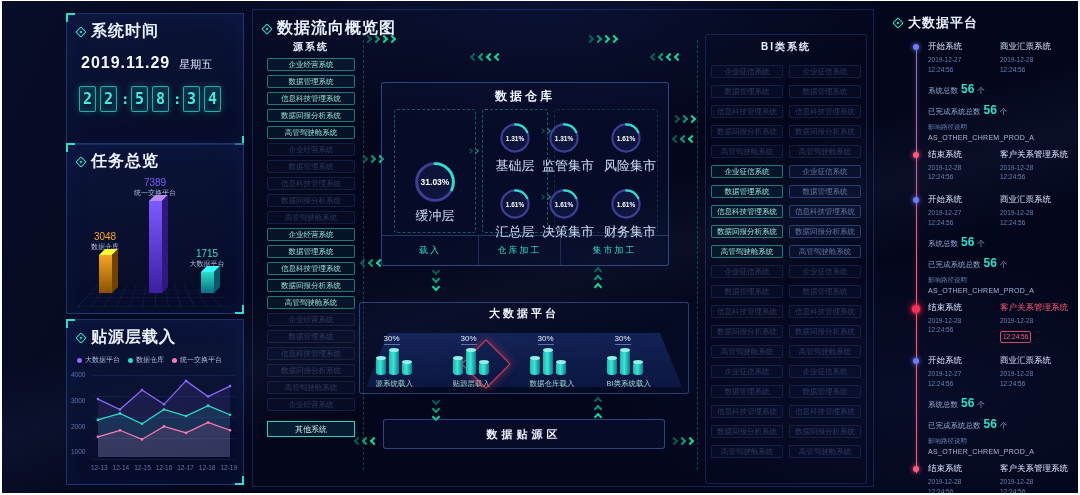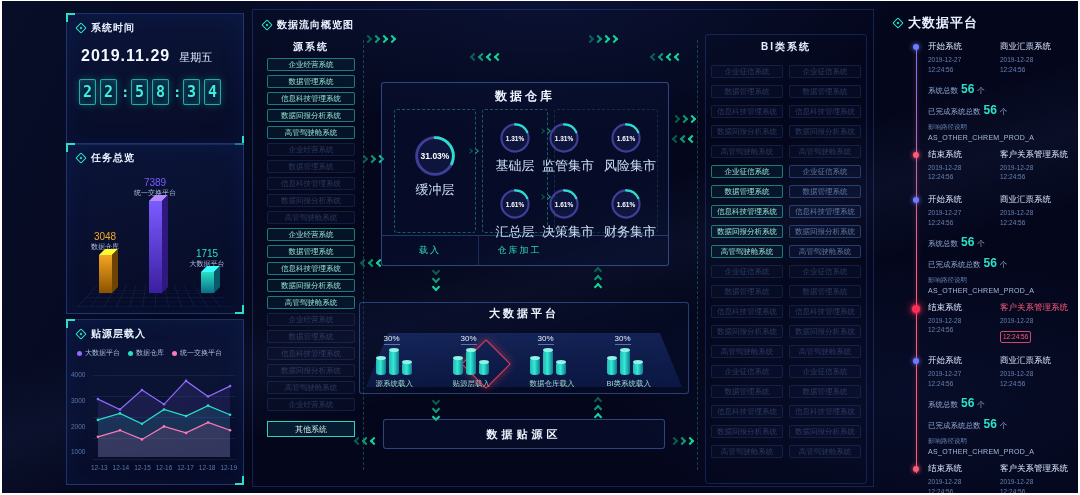--- a/index.html
+++ b/index.html
@@ -12,21 +12,21 @@
  background:linear-gradient(180deg,transparent,rgba(120,160,255,.05),transparent)}
 
 .panel{position:absolute;left:64px;width:178px;border:1px solid rgba(70,120,230,.35);
  background:linear-gradient(180deg,rgba(16,30,76,.5),rgba(8,14,44,.55));box-shadow:inset 0 0 24px rgba(30,80,220,.10)}
 .panel::before,.panel::after{content:"";position:absolute;width:7px;height:7px}
 .panel::before{top:-1px;left:-1px;border-top:2px solid #2be0c8;border-left:2px solid #2be0c8}
 .panel::after{bottom:-1px;right:-1px;border-bottom:2px solid #2be0c8;border-right:2px solid #2be0c8}
 .hd{display:flex;align-items:center;gap:6px;padding:7px 10px 0}
 .hd-ic{width:8px;height:8px;border:1px solid #2be0c8;position:relative;flex:0 0 auto;transform:rotate(45deg);border-radius:1px}
 .hd-ic::after{content:"";position:absolute;inset:2px;background:#2be0c8}
-.hd-t{font-size:10px;font-weight:bold;color:#eaf2ff;letter-spacing:1px;white-space:nowrap}
+.hd-t{font-size:16px;font-weight:bold;color:#eaf2ff;letter-spacing:1px;white-space:nowrap}
 .date-row{display:flex;align-items:baseline;gap:9px;padding:12px 14px 0}
 .date{font-size:16px;font-weight:bold;color:#f4f8ff;letter-spacing:1px}
 .week{font-size:11px;color:#dfe9ff}
 .clock{display:flex;gap:4px;padding:14px 12px 0;align-items:center}
 .digit{width:17px;height:26px;border:1px solid rgba(45,220,200,.75);border-radius:2px;color:#3df0dc;
  background:linear-gradient(180deg,rgba(10,90,110,.35),rgba(5,40,70,.55));
  font-family:"DejaVu Sans Mono",monospace;font-weight:bold;font-size:15px;display:flex;align-items:center;justify-content:center;
  box-shadow:0 0 8px rgba(45,224,200,.25),inset 0 0 6px rgba(45,224,200,.2)}
 .sep{color:#3df0dc;font-family:"DejaVu Sans Mono",monospace;font-weight:bold;font-size:14px;width:6px;text-align:center}
 
@@ -387,21 +387,21 @@
         </span>
       <span class="arr r sm" style="left:158px;top:46px">
           <i></i>
           <i></i>
         </span>
       <span class="arr r sm" style="left:158px;top:112px">
           <i></i>
           <i></i>
         </span>
 
-      <div class="node big" style="left:18px;top:50px">
+      <div class="node big" style="left:18px;top:76px">
         <div class="ring">
           <svg viewBox="0 0 40 40">
               <circle class="rg-bg" cx="20" cy="20" r="16"></circle>
               <circle class="rg-arc" cx="20" cy="20" r="16" transform="rotate(-90 20 20)"></circle>
             </svg>
           <span class="rg-t">31.03%</span>
         </div>
         <div class="nlabel">缓冲层</div>
       </div>
       <div class="node small" style="left:111px;top:38px">
@@ -461,20 +461,21 @@
               <circle class="rg-arc" cx="20" cy="20" r="16" transform="rotate(-90 20 20)"></circle>
             </svg>
         <span class="rg-t">1.61%</span>
           </div>
         <div class="nlabel">财务集市</div>
       </div>
 
       <div class="stages">
         <div class="stage s1">载入</div>
         <div class="stage s2">仓库加工</div>
+        <div class="stage s3">集市加工</div>
       </div>
     </div>
 
     <div class="bd">
       <div class="bd-title">大数据平台</div>
       <div class="slab"></div>
       <div class="bd-groups">
 
       <div class="bgp">
           <span class="bgp-pct">30%</span>

